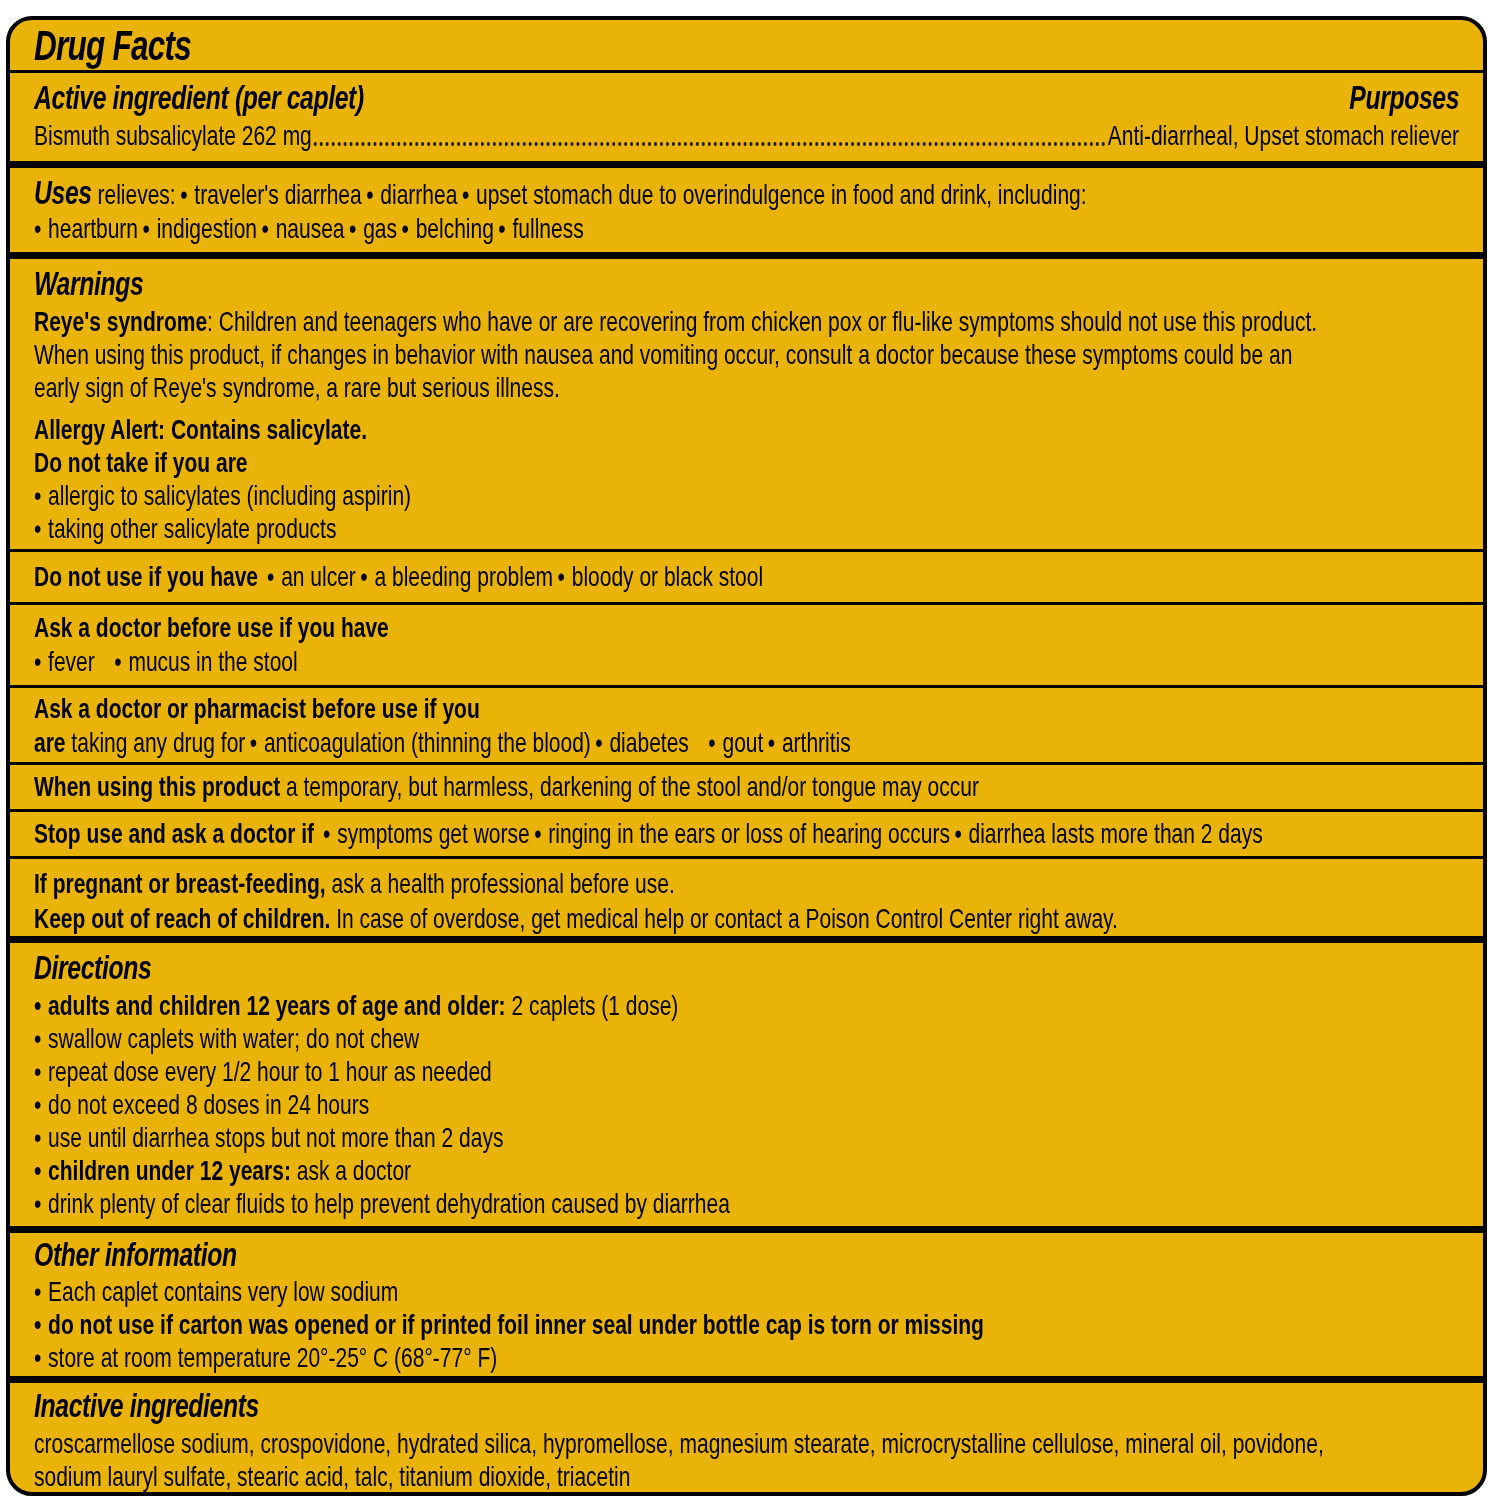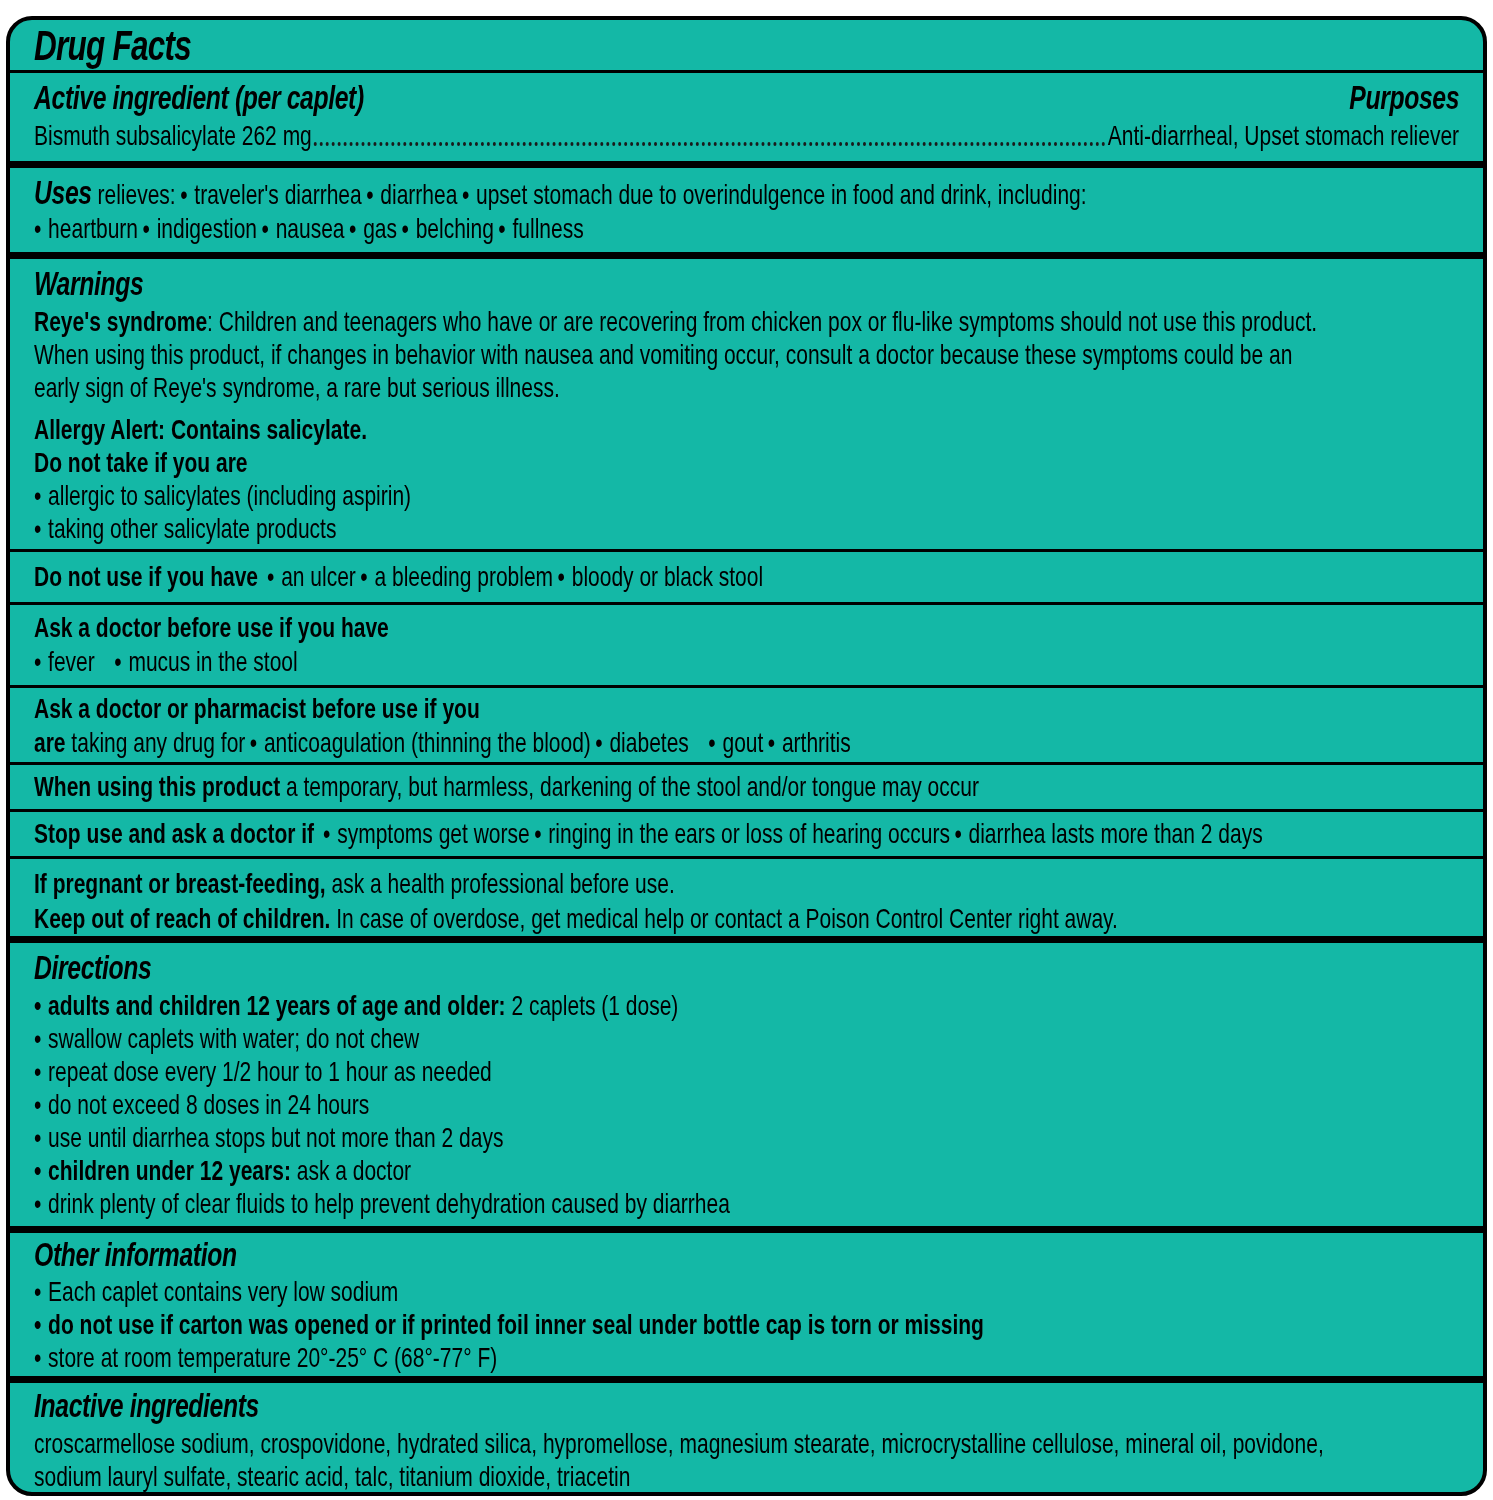--- a/index.html
+++ b/index.html
@@ -5,21 +5,21 @@
   html,body{margin:0;padding:0;}
   body{
     width:1493px;height:1500px;position:relative;
     background:#ffffff;color:#000;
     font-family:"Liberation Sans", sans-serif;
     overflow:hidden;
   }
   .panel{
     position:absolute;left:6px;top:16px;right:6px;bottom:4px;
     border:4px solid #000;border-radius:26px;
-    padding:0 24px;overflow:hidden;background:#14b8a6;
+    padding:0 24px;overflow:hidden;background:#eab308;
   }
   
   .squeeze{width:133.34%;transform:scaleX(0.75);transform-origin:0 0;}
   .sec{position:relative;}
   hr{border:0;border-top:3px solid #000;margin:0 -24px;}
   hr.thick{border-top-width:7px;}
   
   .title{font-style:italic;font-weight:bold;font-size:42px;line-height:44px;padding:4px 0 2px;letter-spacing:-1px;}
   .h-ital{font-style:italic;font-weight:bold;font-size:33px;line-height:42px;letter-spacing:-0.5px;}
   .h-inline{font-style:italic;font-weight:bold;font-size:33px;letter-spacing:-0.5px;}

